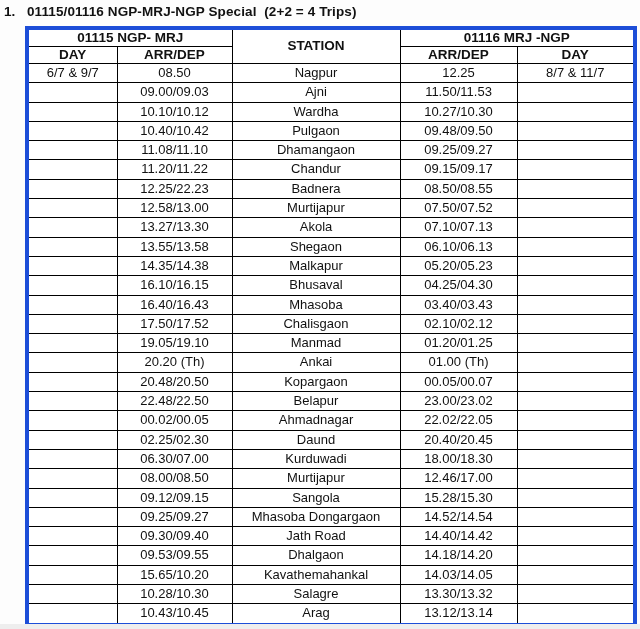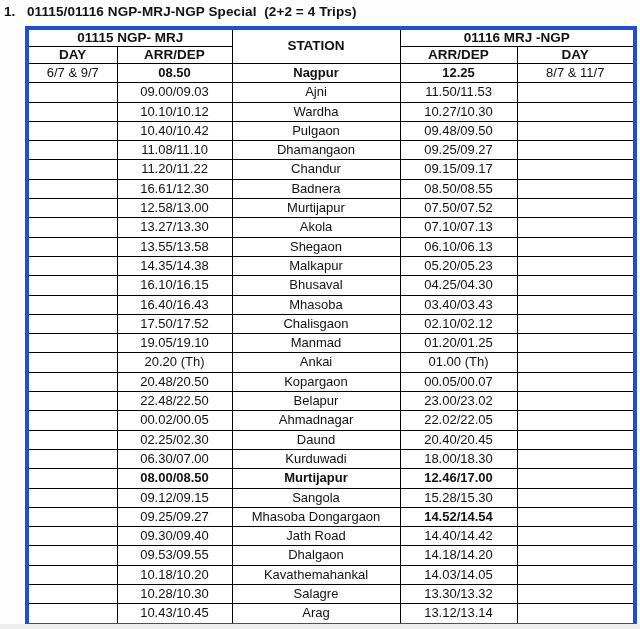--- a/index.html
+++ b/index.html
@@ -50,21 +50,21 @@
     height: 18.3px;
     overflow: hidden;
     white-space: nowrap;
   }
   table.timetable th {
     font-weight: bold;
     font-size: 13.5px;
     height: 16px;
   }
   table.timetable td.b {
-    font-weight: bold;
+    font-weight: normal;
   }
   .scan-edge {
     position: absolute;
     left: 0;
     bottom: 0;
     width: 640px;
     height: 5px;
     background: #eeeeee;
   }
 </style>
@@ -137,21 +137,21 @@
     </tr>
         <tr>
       <td></td>
       <td>11.20/11.22</td>
       <td>Chandur</td>
       <td>09.15/09.17</td>
       <td></td>
     </tr>
         <tr>
       <td></td>
-      <td>16.61/12.30</td>
+      <td>12.25/22.23</td>
       <td>Badnera</td>
       <td>08.50/08.55</td>
       <td></td>
     </tr>
         <tr>
       <td></td>
       <td>12.58/13.00</td>
       <td>Murtijapur</td>
       <td>07.50/07.52</td>
       <td></td>
@@ -277,21 +277,21 @@
     </tr>
         <tr>
       <td></td>
       <td>09.53/09.55</td>
       <td>Dhalgaon</td>
       <td>14.18/14.20</td>
       <td></td>
     </tr>
         <tr>
       <td></td>
-      <td>10.18/10.20</td>
+      <td>15.65/10.20</td>
       <td>Kavathemahankal</td>
       <td>14.03/14.05</td>
       <td></td>
     </tr>
         <tr>
       <td></td>
       <td>10.28/10.30</td>
       <td>Salagre</td>
       <td>13.30/13.32</td>
       <td></td>

